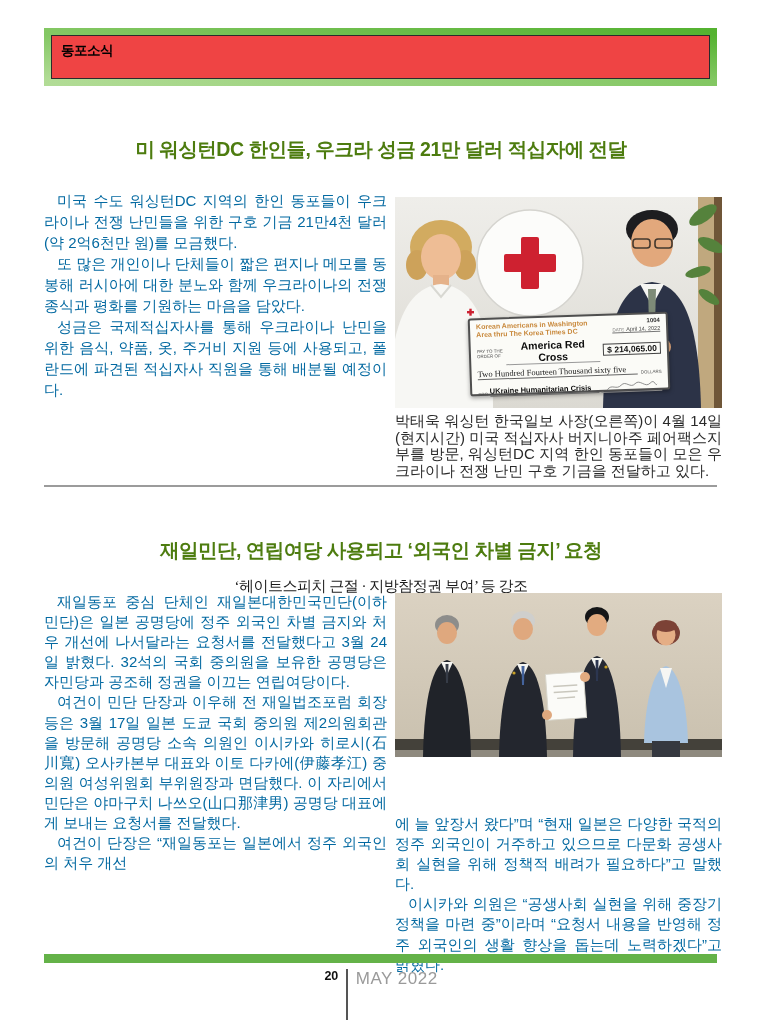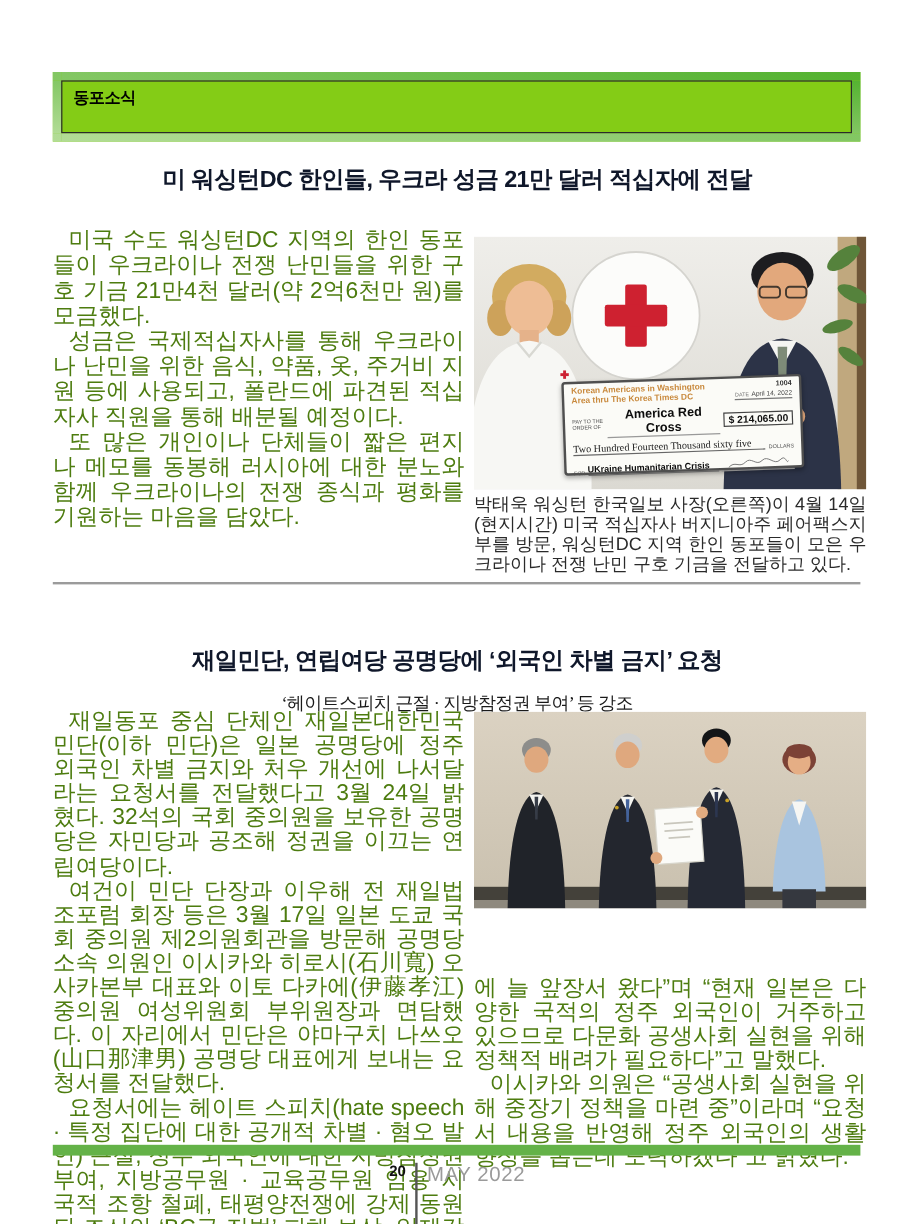--- a/index.html
+++ b/index.html
@@ -1,34 +1,34 @@
 <!DOCTYPE html>
 <html><head>
 <meta charset="utf-8">
 <style>
   html,body{margin:0;padding:0;background:#ffffff;}
   .page{position:relative;width:762px;height:1020px;background:#fff;overflow:hidden;
         font-family:"Liberation Sans","DejaVu Sans",sans-serif;color:#111;}
   .abs{position:absolute;}
 
   
-  .section-box{left:44px;top:60px;width:659px;height:44px;border:7px solid;
-    border-image:linear-gradient(to top right,#b2dc96,#54b230) 1;background:#84cc16;}
+  .section-box{left:44px;top:28px;width:659px;height:44px;border:7px solid;
+    border-image:linear-gradient(to top right,#b2dc96,#54b230) 1;background:#ef4444;}
   .section-box-inner{width:100%;height:100%;border:1px solid #2b2b2b;box-sizing:border-box;
     padding:5px 9px;}
   .section-label{font-size:13.5px;font-weight:bold;letter-spacing:-0.5px;color:#000;}
 
   
   .main-title{left:0;top:136px;width:762px;text-align:center;font-size:19.5px;font-weight:bold;
-    color:#0f172a;letter-spacing:-0.5px;}
+    color:#4d7c0f;letter-spacing:-0.5px;}
   .sub-title{left:0;top:577px;width:762px;text-align:center;font-size:15px;
     font-family:"Liberation Serif","DejaVu Serif",serif;color:#1a1a1a;letter-spacing:-0.5px;}
 
   
-  .body-col{font-size:19px;text-align:justify;color:#4d7c0f;word-break:break-all;}
+  .body-col{font-size:15px;text-align:justify;color:#0369a1;word-break:break-all;}
   .body-col p{margin:0;text-indent:13px;}
   .a1-left{left:44px;top:190px;width:343px;line-height:21px;}
   .a2-left{left:44px;top:592px;width:343px;line-height:20.1px;}
   .a2-right{left:395px;top:814px;width:327px;line-height:20.1px;}
   .a2-right p:first-child{text-indent:0;}
 
   .caption{font-size:15px;line-height:16.5px;text-align:justify;color:#2a2a2a;word-break:break-all;}
   .caption1{left:395px;top:413px;width:327px;}
   .caption2{left:395px;top:761px;width:327px;}
 
@@ -78,22 +78,22 @@
   <div class="abs section-box">
     <div class="section-box-inner">
       <span class="section-label">동포소식</span>
     </div>
   </div>
 
   <div class="abs main-title">미 워싱턴DC 한인들, 우크라 성금 21만 달러 적십자에 전달</div>
 
   <div class="abs body-col a1-left">
       <p>미국 수도 워싱턴DC 지역의 한인 동포들이 우크라이나 전쟁 난민들을 위한 구호 기금 21만4천 달러(약 2억6천만 원)를 모금했다.</p>
+      <p>또 많은 개인이나 단체들이 짧은 편지나 메모를 동봉해 러시아에 대한 분노와 함께 우크라이나의 전쟁 종식과 평화를 기원하는 마음을 담았다.</p>
       <p>성금은 국제적십자사를 통해 우크라이나 난민을 위한 음식, 약품, 옷, 주거비 지원 등에 사용되고, 폴란드에 파견된 적십자사 직원을 통해 배분될 예정이다.</p>
-      <p>또 많은 개인이나 단체들이 짧은 편지나 메모를 동봉해 러시아에 대한 분노와 함께 우크라이나의 전쟁 종식과 평화를 기원하는 마음을 담았다.</p>
     </div>
 
   <div class="abs photo1">
     <svg viewBox="0 0 327 211" width="327" height="211">
       <defs>
         <linearGradient id="wallg" x1="0" y1="0" x2="0" y2="1">
           <stop offset="0" stop-color="#efeeea"></stop>
             <stop offset="1" stop-color="#dbd9d2"></stop>
         </linearGradient>
       </defs>
@@ -171,27 +171,26 @@
             </svg>
         </div>
       </div>
     </div>
   </div>
 
   <div class="abs caption caption1">박태욱 워싱턴 한국일보 사장(오른쪽)이 4월 14일(현지시간) 미국 적십자사 버지니아주 페어팩스지부를 방문, 워싱턴DC 지역 한인 동포들이 모은 우크라이나 전쟁 난민 구호 기금을 전달하고 있다.</div>
 
   <div class="abs divider"></div>
 
-  <div class="abs main-title" style="top:537px;">재일민단, 연립여당 공명당에 ‘외국인 차별 금지’ 요청</div>
+  <div class="abs main-title" style="top:537px;">재일민단, 연립여당 사용되고 ‘외국인 차별 금지’ 요청</div>
   <div class="abs sub-title">‘헤이트스피치 근절 · 지방참정권 부여’ 등 강조</div>
 
   <div class="abs body-col a2-left">
       <p>재일동포 중심 단체인 재일본대한민국민단(이하 민단)은 일본 공명당에 정주 외국인 차별 금지와 처우 개선에 나서달라는 요청서를 전달했다고 3월 24일 밝혔다. 32석의 국회 중의원을 보유한 공명당은 자민당과 공조해 정권을 이끄는 연립여당이다.</p>
       <p>여건이 민단 단장과 이우해 전 재일법조포럼 회장 등은 3월 17일 일본 도쿄 국회 중의원 제2의원회관을 방문해 공명당 소속 의원인 이시카와 히로시(石川寬) 오사카본부 대표와 이토 다카에(伊藤孝江) 중의원 여성위원회 부위원장과 면담했다.  이 자리에서 민단은 야마구치 나쓰오(山口那津男) 공명당 대표에게 보내는 요청서를 전달했다.</p>
-      <p>요청서에는 헤이트 스피치(hate speech · 특정 집단에 대한 공개적 차별 · 혐오 발언) 근절, 정주 외국인에 대한 지방참정권 부여, 지방공무원 · 교육공무원 임용 시 국적 조항 철폐, 태평양전쟁에 강제 동원된 조선인 ‘BC급 전범’ 피해 보상, 일제강점기 이주자와 그 후손인 특별영주권자와 1980년대 이후 일본으로 건너온 영주권자 간 재입국 수속 동일 적용 등의 내용이 담겼다.</p>
       <p>여건이 단장은 “재일동포는 일본에서 정주 외국인의 처우 개선</p>
     </div>
 
   <div class="abs photo2">
     <svg viewBox="0 0 327 164" width="327" height="164">
       <defs>
         <linearGradient id="bg2" x1="0" y1="0" x2="0" y2="1">
           <stop offset="0" stop-color="#dbd2c2"></stop>
             <stop offset="1" stop-color="#c9c0ae"></stop>
         </linearGradient>

